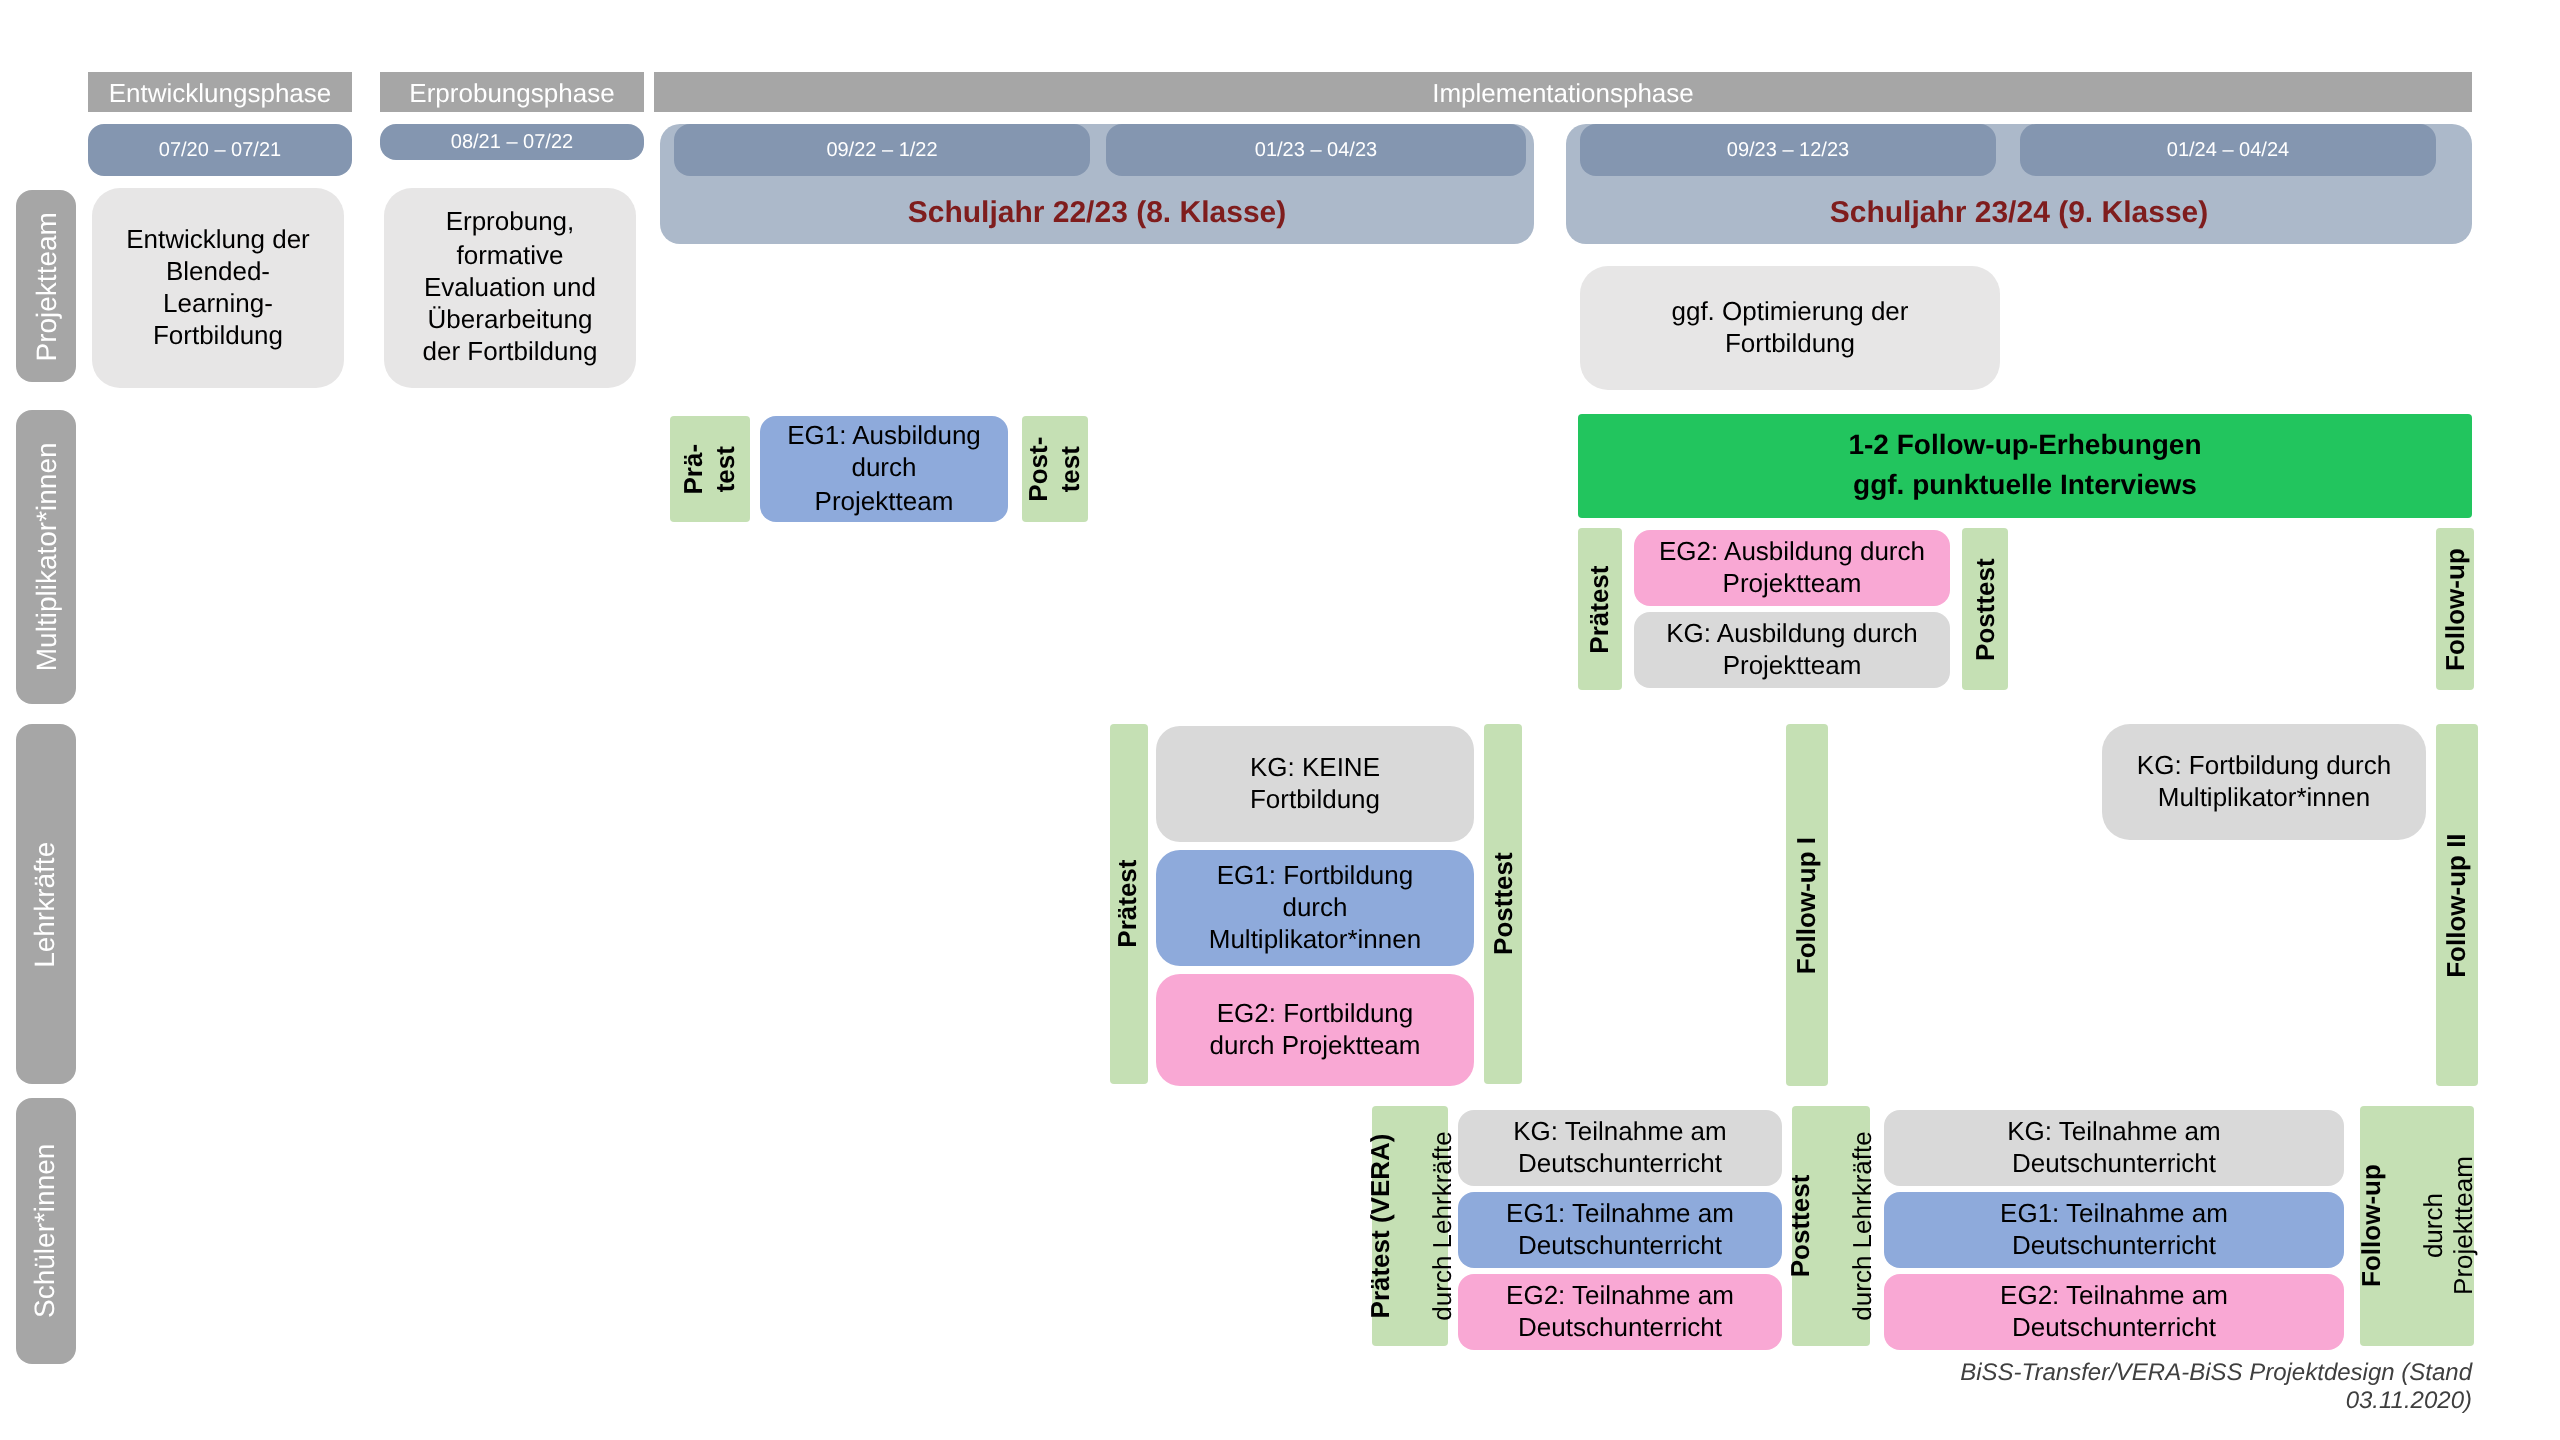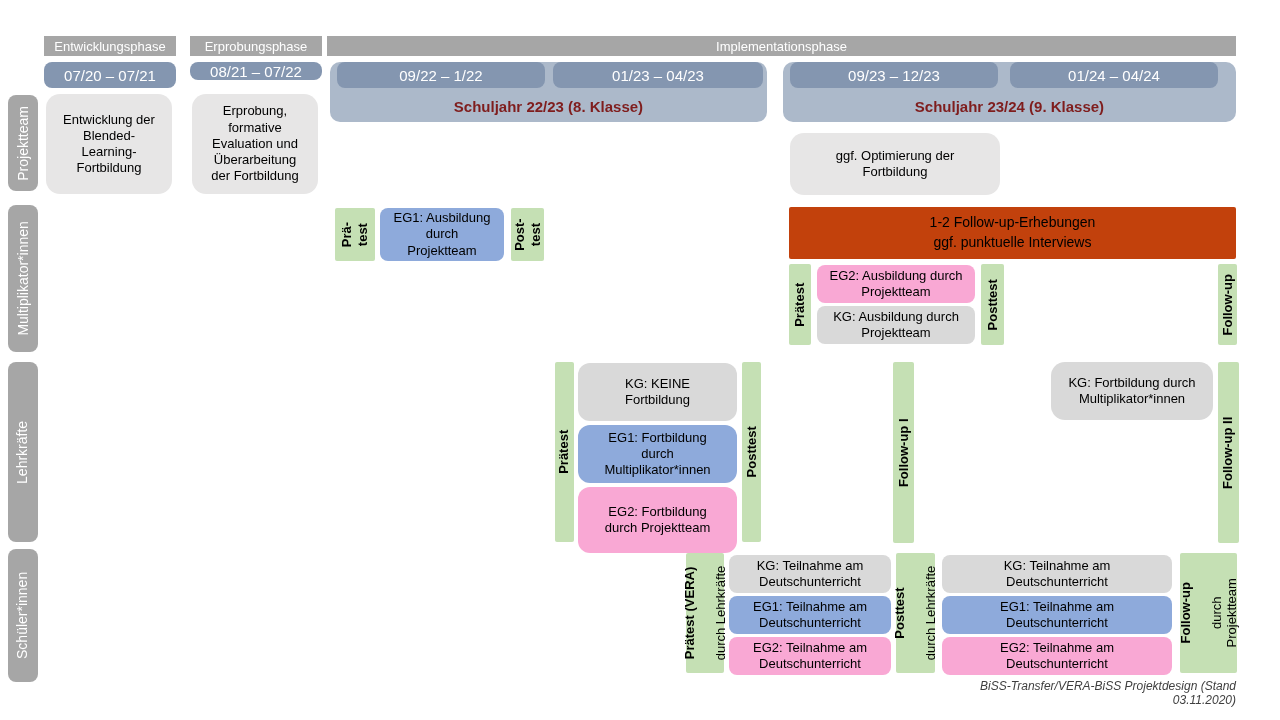--- a/index.html
+++ b/index.html
@@ -13,38 +13,38 @@
     background:#a6a6a6;color:#fff;font-size:13px;
     display:flex;align-items:center;justify-content:center;
   }
   
   .sy{
     background:#acb9ca;border-radius:10px;color:#7f1d1d;font-weight:bold;font-size:15px;
     display:flex;align-items:flex-end;justify-content:center;padding-bottom:7px;
   }
   
   .date{
-    background:#8496b0;border-radius:8px;color:#fff;font-size:15px;
+    background:#8496b0;border-radius:8px;color:#fff;font-size:10px;
     display:flex;align-items:center;justify-content:center;
   }
   
   .box{
     border-radius:12px;font-size:13px;line-height:1.25;text-align:center;
     display:flex;align-items:center;justify-content:center;white-space:pre-line;
     padding:2px 4px;
   }
   .r14{border-radius:14px;}
   .r8{border-radius:8px;}
   .grybox{background:#e7e6e6;}
   .kg{background:#d9d9d9;}
   .eg1{background:#8eaadb;}
   .eg2{background:#f9a8d4;}
   .green{background:#c5e0b4;border-radius:2px;}
   .banner{
-    background:#c2410c;border-radius:2px;font-weight:normal;font-size:14px;line-height:1.4;
+    background:#22c55e;border-radius:2px;font-weight:bold;font-size:14px;line-height:1.4;
     display:flex;align-items:center;justify-content:center;text-align:center;white-space:pre-line;
   }
   
   .vwrap{display:flex;align-items:center;justify-content:center;overflow:visible;}
   .vtext{
     transform:rotate(-90deg);flex:none;width:max-content;white-space:pre-line;
     text-align:center;font-size:13px;line-height:1.2;
   }
   .bold{font-weight:bold;}
   .vtext .sub{display:block;font-weight:normal;white-space:pre-line;}
@@ -130,21 +130,21 @@
   </div>
 
   <div class="abs vwrap green" style="left:555px;top:362px;width:19px;height:180px;">
     <div class="vtext bold">Prätest</div>
   </div>
   <div class="abs box kg" style="left:578px;top:363px;width:159px;height:58px;">KG: KEINE
 Fortbildung</div>
   <div class="abs box eg1" style="left:578px;top:425px;width:159px;height:58px;">EG1: Fortbildung
 durch
 Multiplikator*innen</div>
-  <div class="abs box eg2" style="left:578px;top:487px;width:159px;height:66px;">EG2: Fortbildung
+  <div class="abs box eg2" style="left:578px;top:487px;width:159px;height:56px;">EG2: Fortbildung
 durch Projektteam</div>
   <div class="abs vwrap green" style="left:742px;top:362px;width:19px;height:180px;">
     <div class="vtext bold">Posttest</div>
   </div>
   <div class="abs vwrap green" style="left:893px;top:362px;width:21px;height:181px;">
     <div class="vtext bold">Follow-up I</div>
   </div>
   <div class="abs box kg r14" style="left:1051px;top:362px;width:162px;height:58px;">KG: Fortbildung durch
 Multiplikator*innen</div>
   <div class="abs vwrap green" style="left:1218px;top:362px;width:21px;height:181px;">

